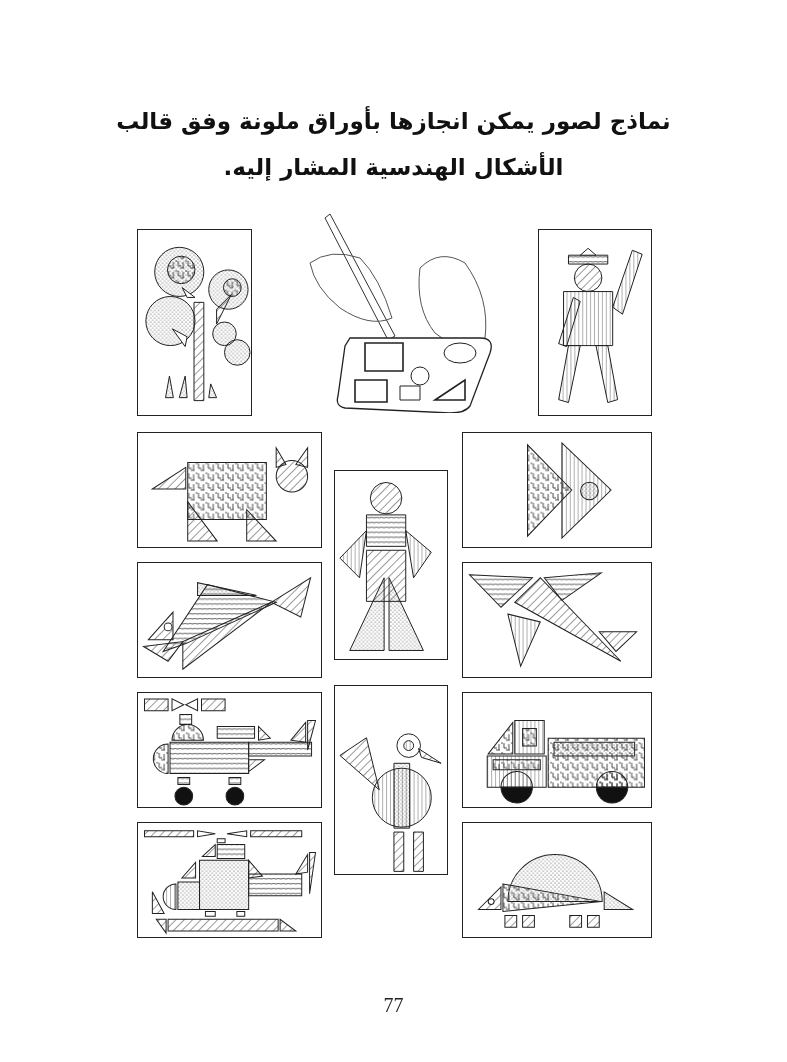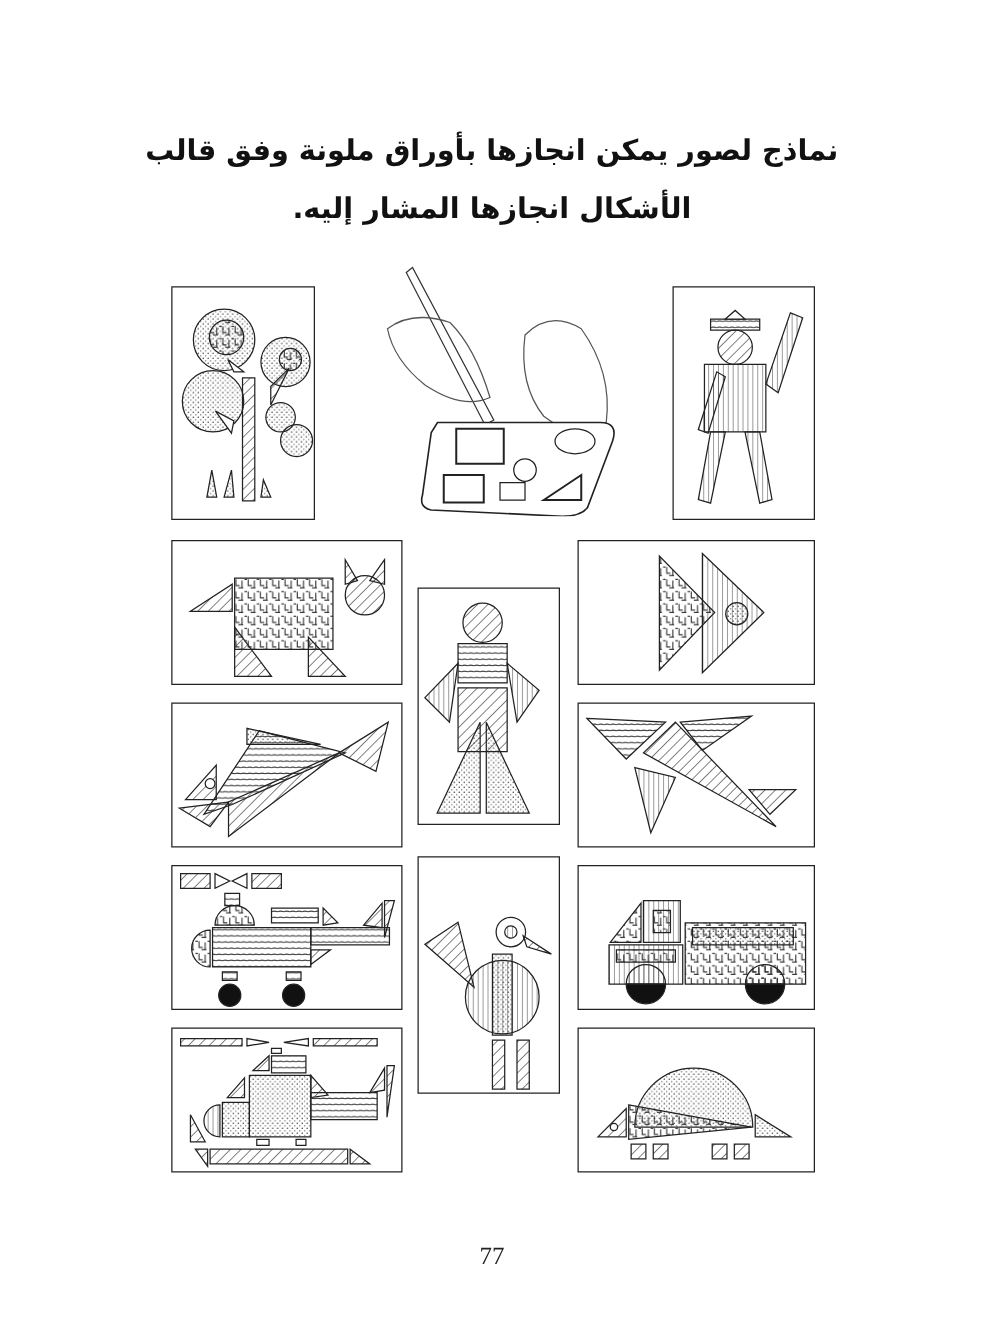--- a/index.html
+++ b/index.html
@@ -32,21 +32,21 @@
       <circle cx="1" cy="1" r="0.6" fill="#333"></circle>
       <circle cx="3" cy="3" r="0.5" fill="#333"></circle>
     </pattern>
     <pattern id="maze" width="10" height="10" patternUnits="userSpaceOnUse">
       <path d="M1 1 v5 h3 M6 2 v6 M8 1 h2 M3 8 h4" stroke="#333" fill="none" stroke-width="0.9"></path>
     </pattern>
   </defs>
 </svg>
 
 <div class="title t1">نماذج لصور يمكن انجازها بأوراق ملونة وفق قالب</div>
-<div class="title t2">الأشكال انجازها المشار إليه.</div>
+<div class="title t2">الأشكال الهندسية المشار إليه.</div>
 
 <div class="panel" style="left:137px;top:229px;width:115px;height:187px;">
   <svg viewBox="0 0 115 187">
     <circle cx="42" cy="42" r="25" fill="url(#dots)" stroke="#222"></circle>
     <circle cx="44" cy="40" r="14" fill="url(#maze)" stroke="#222"></circle>
     <circle cx="92" cy="60" r="20" fill="url(#dots)" stroke="#222"></circle>
     <circle cx="96" cy="58" r="9" fill="url(#maze)" stroke="#222"></circle>
     <circle cx="33" cy="92" r="25" fill="url(#dots)" stroke="#222"></circle>
     <circle cx="88" cy="105" r="12" fill="url(#dots)" stroke="#222"></circle>
     <circle cx="101" cy="124" r="13" fill="url(#dots)" stroke="#222"></circle>

